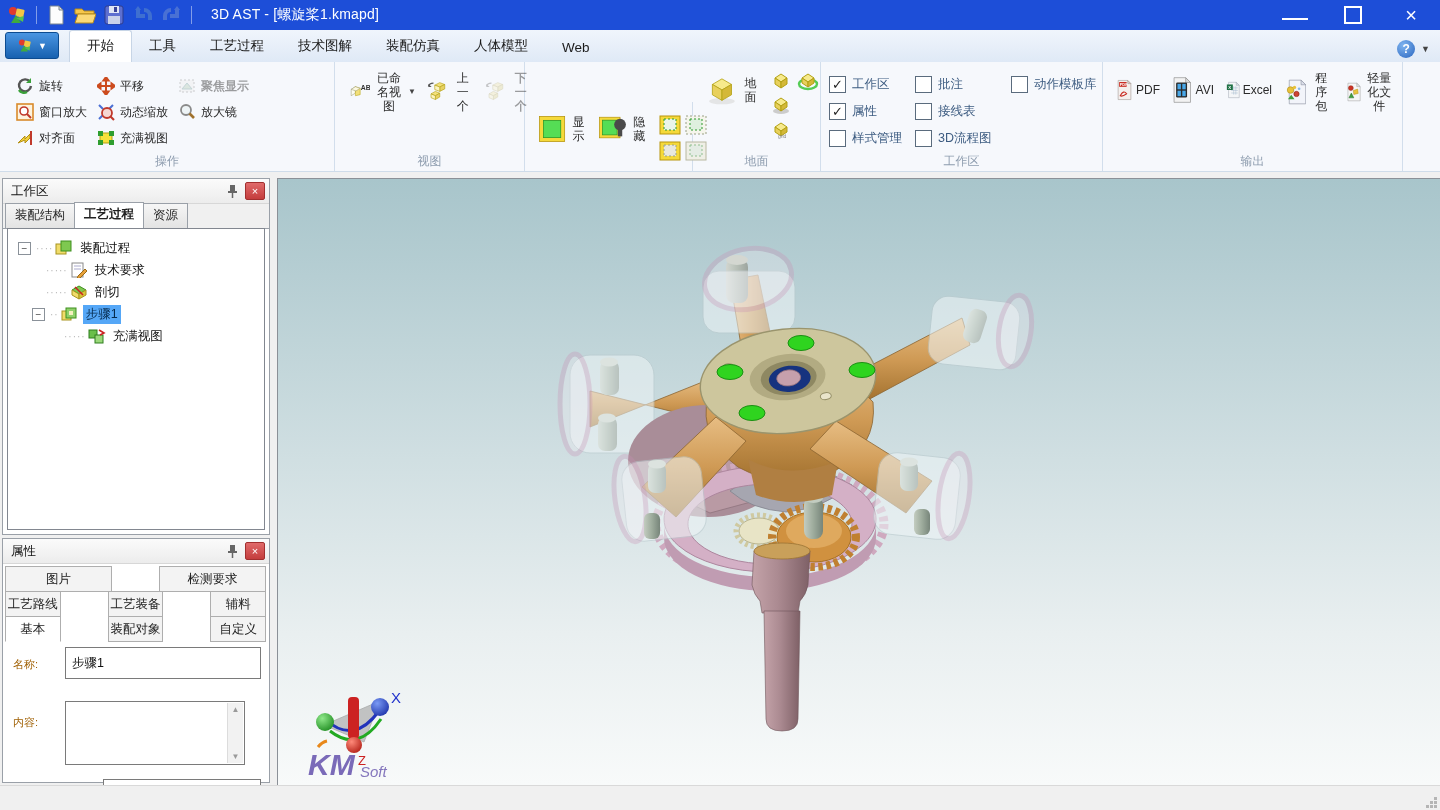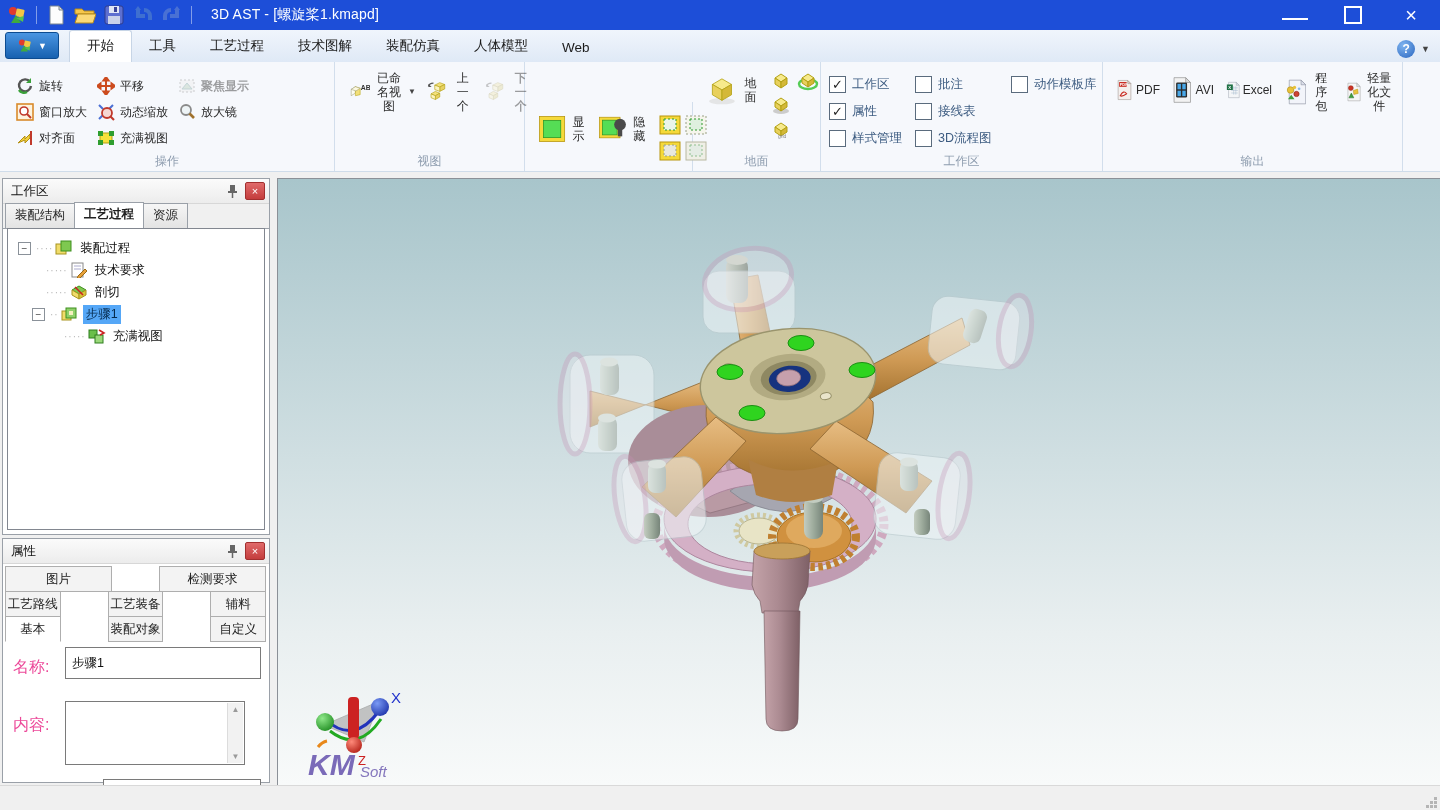--- a/index.html
+++ b/index.html
@@ -69,21 +69,21 @@
         display:flex;align-items:center;justify-content:center;color:#444;margin-right:5px;flex:none;}
   .tico{width:18px;height:16px;margin-right:4px;flex:none;}
   .tlabel{padding:1px 3px;}
   .tlabel.sel{background:#55a7f7;color:#052a4d;}
   .guide{color:#b9b9b9;font-size:10px;letter-spacing:1px;margin-right:2px;}
   
   .ptabs{display:flex;gap:48px;}
   .ptab{flex:1;height:26px;box-sizing:border-box;border:1px solid #aeaeae;margin:-1px 0 0 -1px;
         background:#f3f3f3;font-size:12.5px;color:#222;display:flex;align-items:center;justify-content:center;}
   .ptab.active{background:#fff;border-bottom:1px solid #fff;font-weight:normal;}
-  .pfield{position:absolute;font-size:16px;color:#ec4899;}
+  .pfield{position:absolute;font-size:11px;color:#a16207;}
   .pinput{position:absolute;border:1px solid #7a7a7a;background:#fff;font-size:12.5px;color:#111;
           font-family:"Liberation Sans","DejaVu Sans",sans-serif;padding:4px 6px;box-sizing:border-box;}
   .ptextarea{position:absolute;border:1px solid #7a7a7a;background:#fff;box-sizing:border-box;}
   .scrollcol{position:absolute;right:1px;top:1px;bottom:1px;width:16px;background:#f2f2f2;border-left:1px solid #dcdcdc;
              display:flex;flex-direction:column;justify-content:space-between;align-items:center;padding:2px 0;box-sizing:border-box;}
   .sarrow{color:#9a9a9a;font-size:8px;}
   
   .viewport{position:absolute;left:277px;top:6px;width:1163px;height:607px;border-left:1px solid #8b9097;border-top:1px solid #8b9097;box-sizing:border-box;}
   .viewport svg{display:block;}
   

